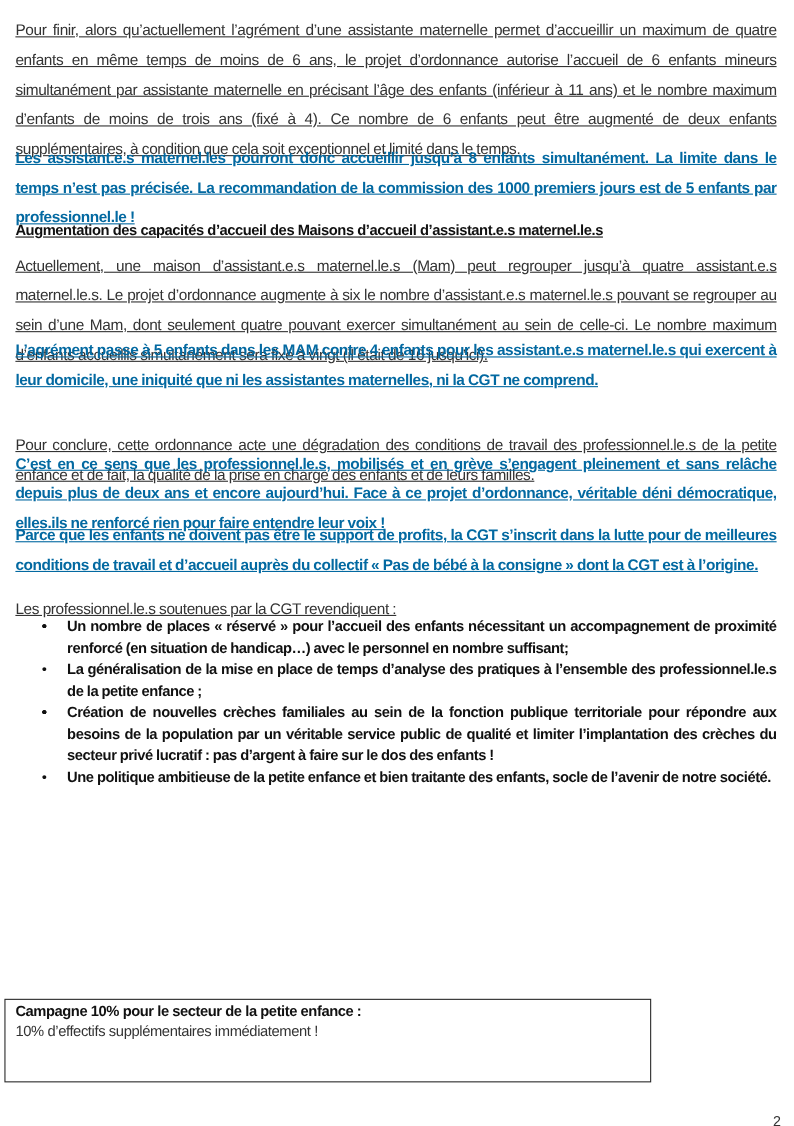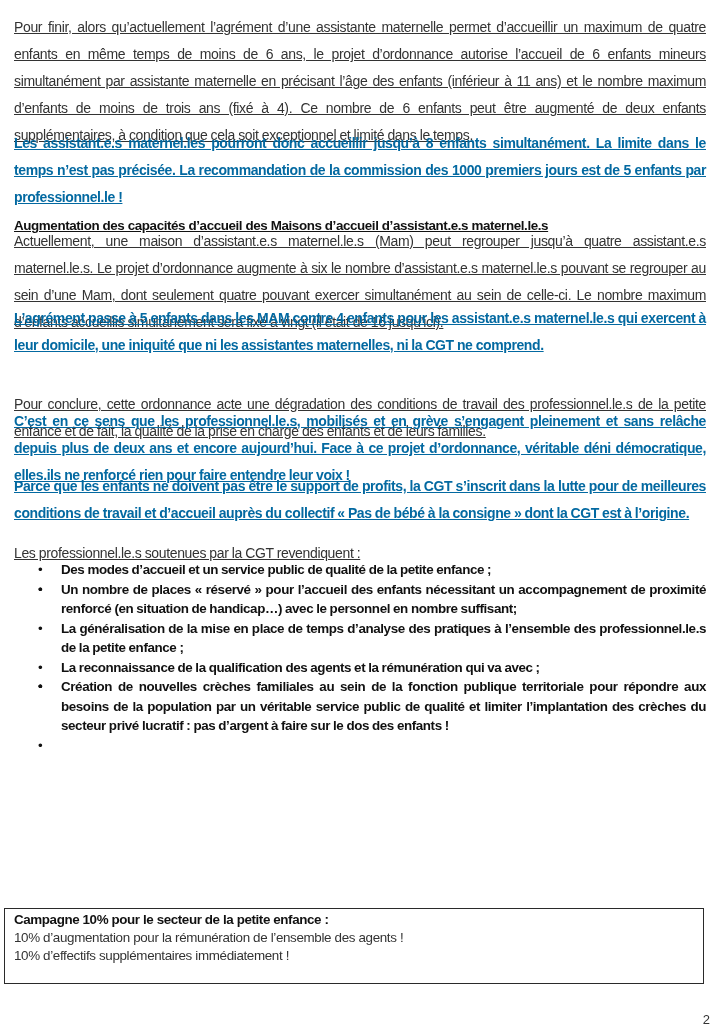--- a/index.html
+++ b/index.html
@@ -35,21 +35,21 @@
     .heading {
       font-weight: bold;
       text-decoration: underline;
       color: #111111;
       letter-spacing: -0.4px;
       font-size: 13.4px;
       line-height: 19.5px;
     }
     .p1 { position: absolute; top: 14px; }
     .p2 { position: absolute; top: 130px; }
-    .h1 { position: absolute; top: 216px; }
+    .h1 { position: absolute; top: 200px; }
     .p3 { position: absolute; top: 228px; }
     .p4 { position: absolute; top: 305px; }
     .p5 { position: absolute; top: 361px; margin-top: 30px; }
     .p6 { position: absolute; top: 408px; }
     .p7 { position: absolute; top: 473px; }
     .p8 { position: absolute; top: 540px; }
     ul.demands {
       position: absolute;
       top: 560px;
       left: 0;
@@ -72,21 +72,21 @@
     ul.demands li .bullet {
       position: absolute;
       left: 24px;
       top: 0;
       font-weight: normal;
     }
     .campaign-box {
       position: absolute;
       left: 4px;
       top: 908px;
-      width: 700px;
+      width: 588px;
       height: 76px;
       border: 1.3px solid #2a2a2a;
       box-sizing: border-box;
       padding: 2px 14px 0 9px;
     }
     .campaign-box .cb-title {
       font-weight: bold;
       color: #111111;
       font-size: 13.4px;
       line-height: 18px;
@@ -123,31 +123,30 @@
 
   <p class="p5 normal">Pour conclure, cette ordonnance acte une dégradation des conditions de travail des professionnel.le.s de la petite enfance et de fait, la qualité de la prise en charge des enfants et de leurs familles.</p>
 
   <p class="p6 bold">C’est en ce sens que les professionnel.le.s, mobilisés et en grève s’engagent pleinement et sans relâche depuis plus de deux ans et encore aujourd’hui. Face à ce projet d’ordonnance, véritable déni démocratique, elles.ils ne renforcé rien pour faire entendre leur voix !</p>
 
   <p class="p7 bold">Parce que les enfants ne doivent pas être le support de profits, la CGT s’inscrit dans la lutte pour de meilleures conditions de travail et d’accueil auprès du collectif « Pas de bébé à la consigne » dont la CGT est à l’origine.</p>
 
   <p class="p8 normal">Les professionnel.le.s soutenues par la CGT revendiquent :</p>
 
   <ul class="demands">
-    <li><span class="bullet">•</span><span>Des modes d’accueil et un service public de qualité de la petite enfance ;</span></li>
+    <li><span class="bullet">•</span></li>
     <li><span class="bullet">•</span></li>
     <li><span class="bullet">•</span><span>Un nombre de places « réservé » pour l’accueil des enfants nécessitant un accompagnement de proximité renforcé (en situation de handicap…) avec le personnel en nombre suffisant;</span></li>
     <li><span class="bullet">•</span><span>La généralisation de la mise en place de temps d’analyse des pratiques à l’ensemble des professionnel.le.s de la petite enfance ;</span></li>
-    <li><span class="bullet">•</span><span>La reconnaissance de la qualification des agents et la rémunération qui va avec ;</span></li>
+    <li><span class="bullet">•</span></li>
     <li><span class="bullet">•</span></li>
     <li><span class="bullet">•</span></li>
     <li><span class="bullet">•</span><span>Création de nouvelles crèches familiales au sein de la fonction publique territoriale pour répondre aux besoins de la population par un véritable service public de qualité et limiter l’implantation des crèches du secteur privé lucratif : pas d’argent à faire sur le dos des enfants !</span></li>
-    <li><span class="bullet">•</span></li>
+    <li><span class="bullet">•</span><span>Une politique ambitieuse de la petite enfance et bien traitante des enfants, socle de l’avenir de notre société.</span></li>
   </ul>
 </div>
 
 <div class="campaign-box">
   <div class="cb-title">Campagne 10% pour le secteur de la petite enfance :</div>
-  <div class="cb-line">10% d’augmentation pour la rémunération de l’ensemble des agents !</div>
   <div class="cb-line">10% d’effectifs supplémentaires immédiatement !</div>
 </div>
 
 <div class="page-number">2</div>
 
 </body></html>

